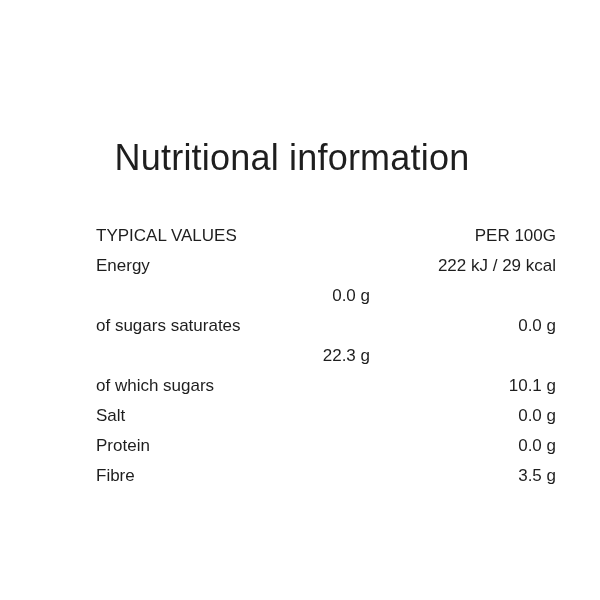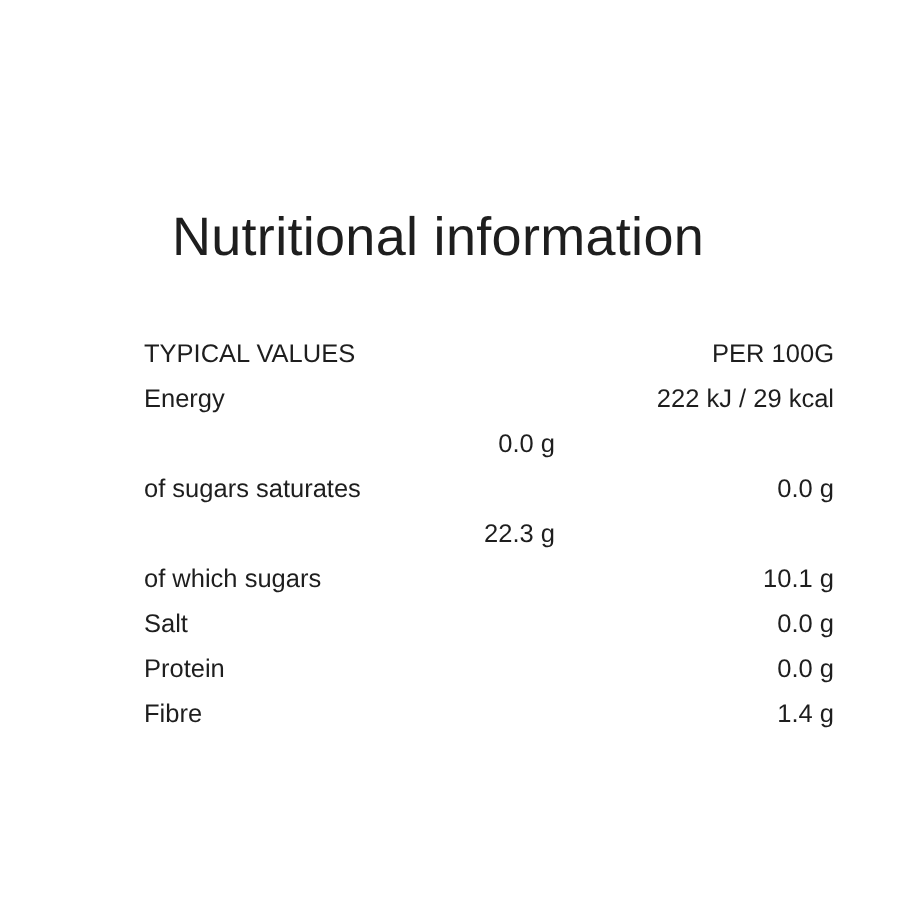--- a/index.html
+++ b/index.html
@@ -97,16 +97,16 @@
     <span class="value">0.0 g</span>
   </div>
 
   <div class="row">
     <span class="label">Protein</span>
     <span class="value">0.0 g</span>
   </div>
 
   <div class="row">
     <span class="label">Fibre</span>
-    <span class="value">1.4 g</span>
+    <span class="value">3.5 g</span>
   </div>
 
 </div>
 
 </body></html>

